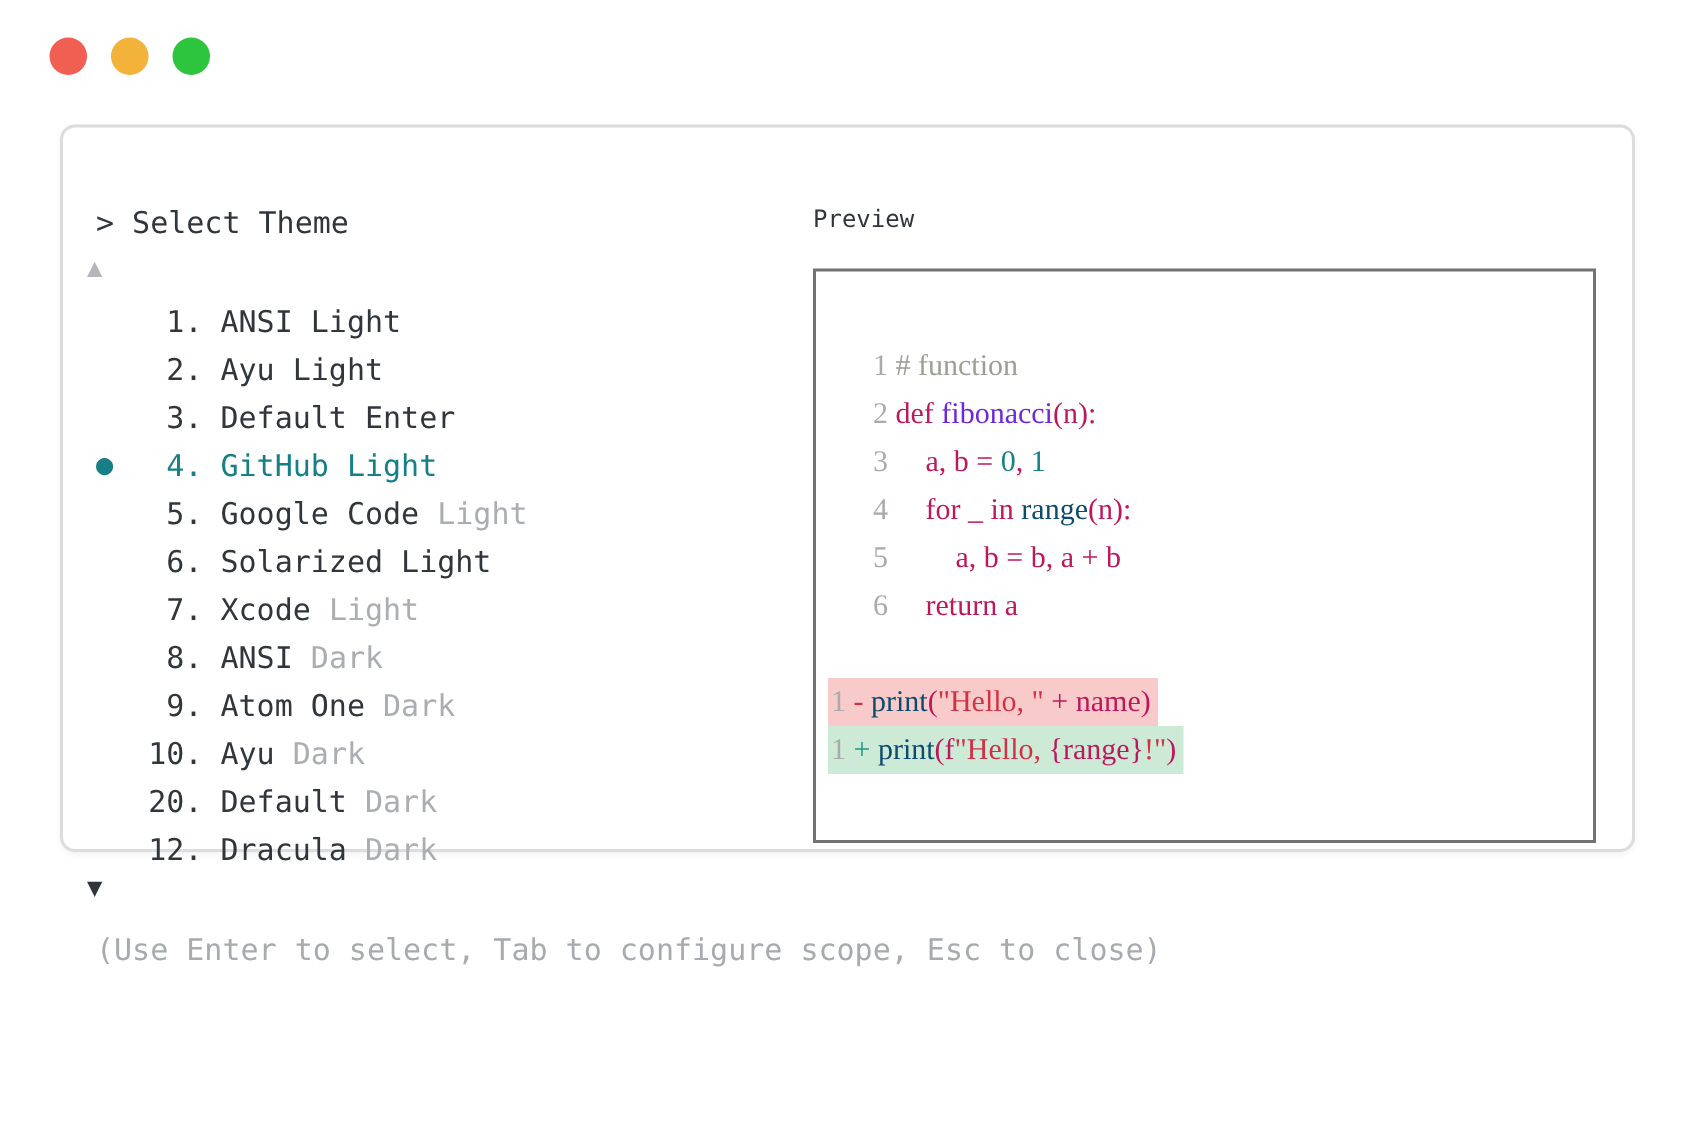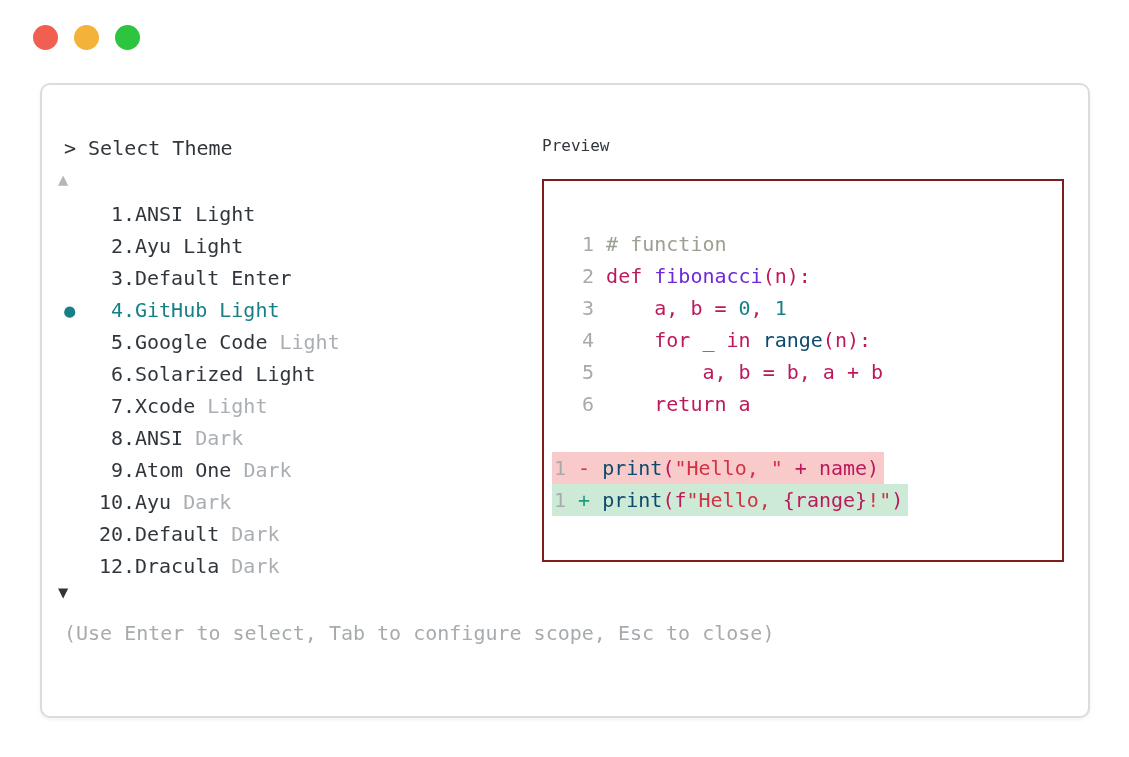--- a/index.html
+++ b/index.html
@@ -29,21 +29,21 @@
     height: 25px;
     border-radius: 50%;
   }
 
   
   .window {
     position: absolute;
     left: 40px;
     top: 83px;
     width: 1050px;
-    height: 635px;
+    height: 485px;
     box-sizing: border-box;
     background: #ffffff;
     border: 2px solid #dcdcde;
     border-radius: 10px;
     box-shadow: 0 2px 4px rgba(0,0,0,0.05);
   }
 
   .prompt {
     position: absolute;
     left: 22px;
@@ -77,44 +77,45 @@
   }
   .theme-item .bullet {
     width: 28px;
     color: #178086;
     font-size: 19px;
   }
   .theme-item .num {
     width: 43px;
     text-align: right;
   }
-  .theme-item .name { }
+  .theme-item .name { margin-left: 12px; }
   .theme-item .muted { color: #aaaeb2; }
   .theme-item.selected .num,
   .theme-item.selected .name { color: #178086; }
 
   
   .preview-label {
     position: absolute;
     left: 500px;
     top: 51px;
     font-size: 16px;
     color: #30363b;
   }
   .preview-box {
     position: absolute;
     left: 500px;
     top: 94px;
     width: 522px;
     height: 383px;
     box-sizing: border-box;
-    border: 2px solid #7f1d1d;
+    border: 2px solid #737373;
     background: #ffffff;
     padding: 47px 0 0 8px;
     overflow: hidden;
+    font-family: Liberation Serif, serif;
   }
   .line {
     height: 32px;
     font-size: 20px;
     line-height: 32px;
     white-space: pre;
   }
   .line.code { padding-left: 30px; }
   .line-content { display: inline-block; line-height: 32px; }
   .line.diff-removed .line-content {

